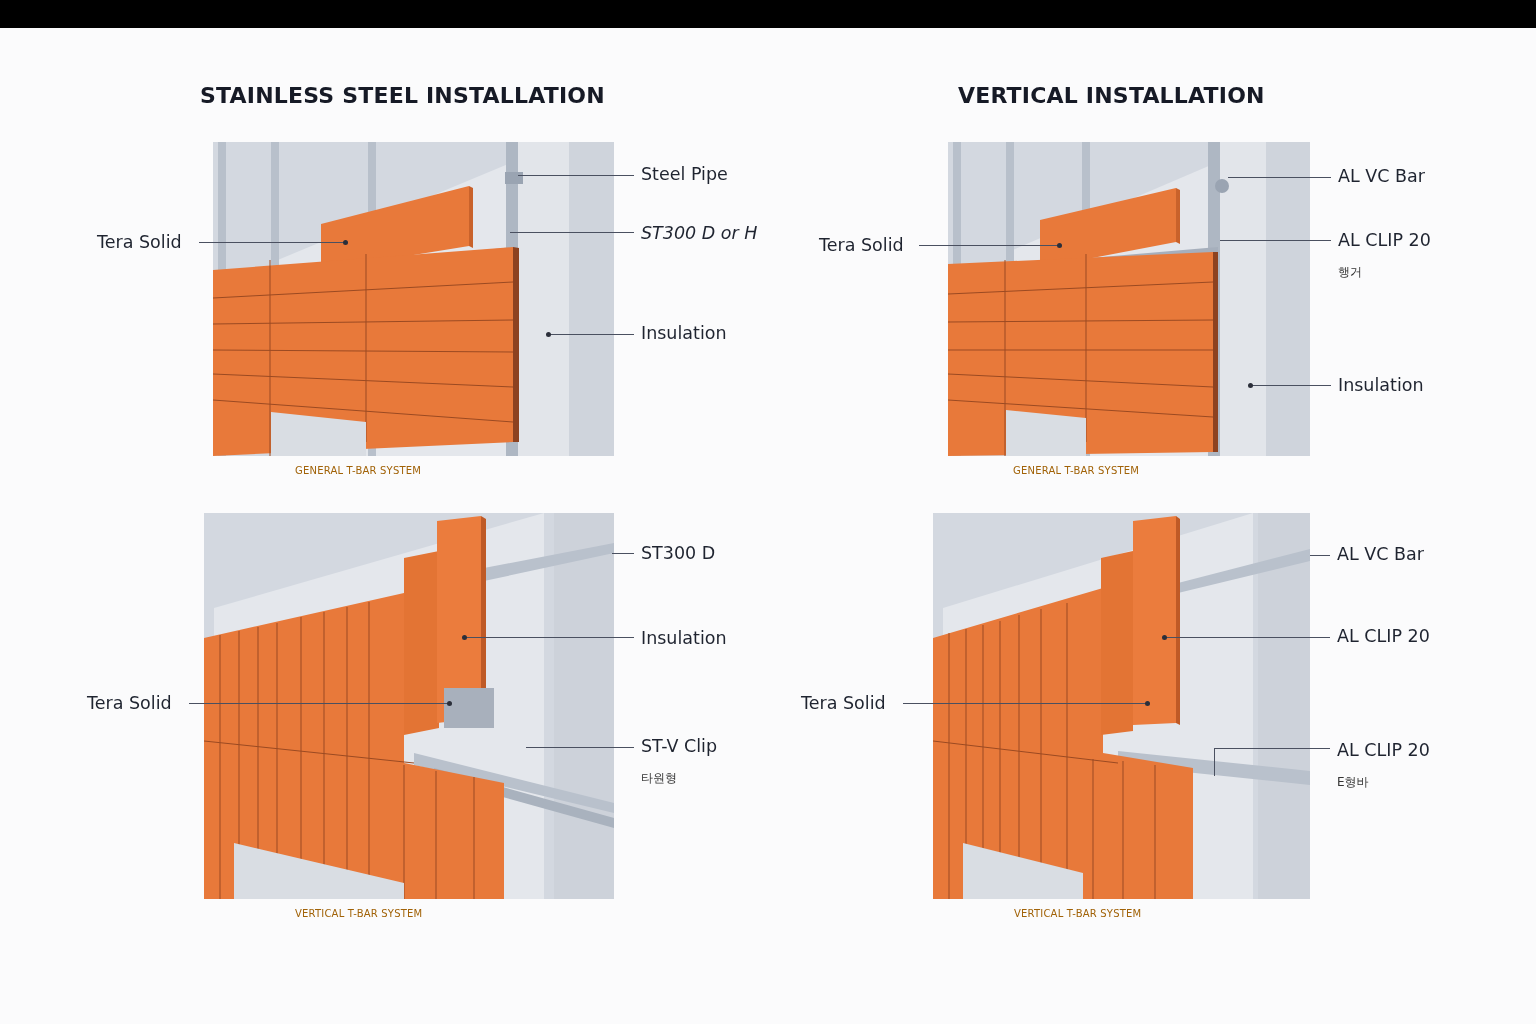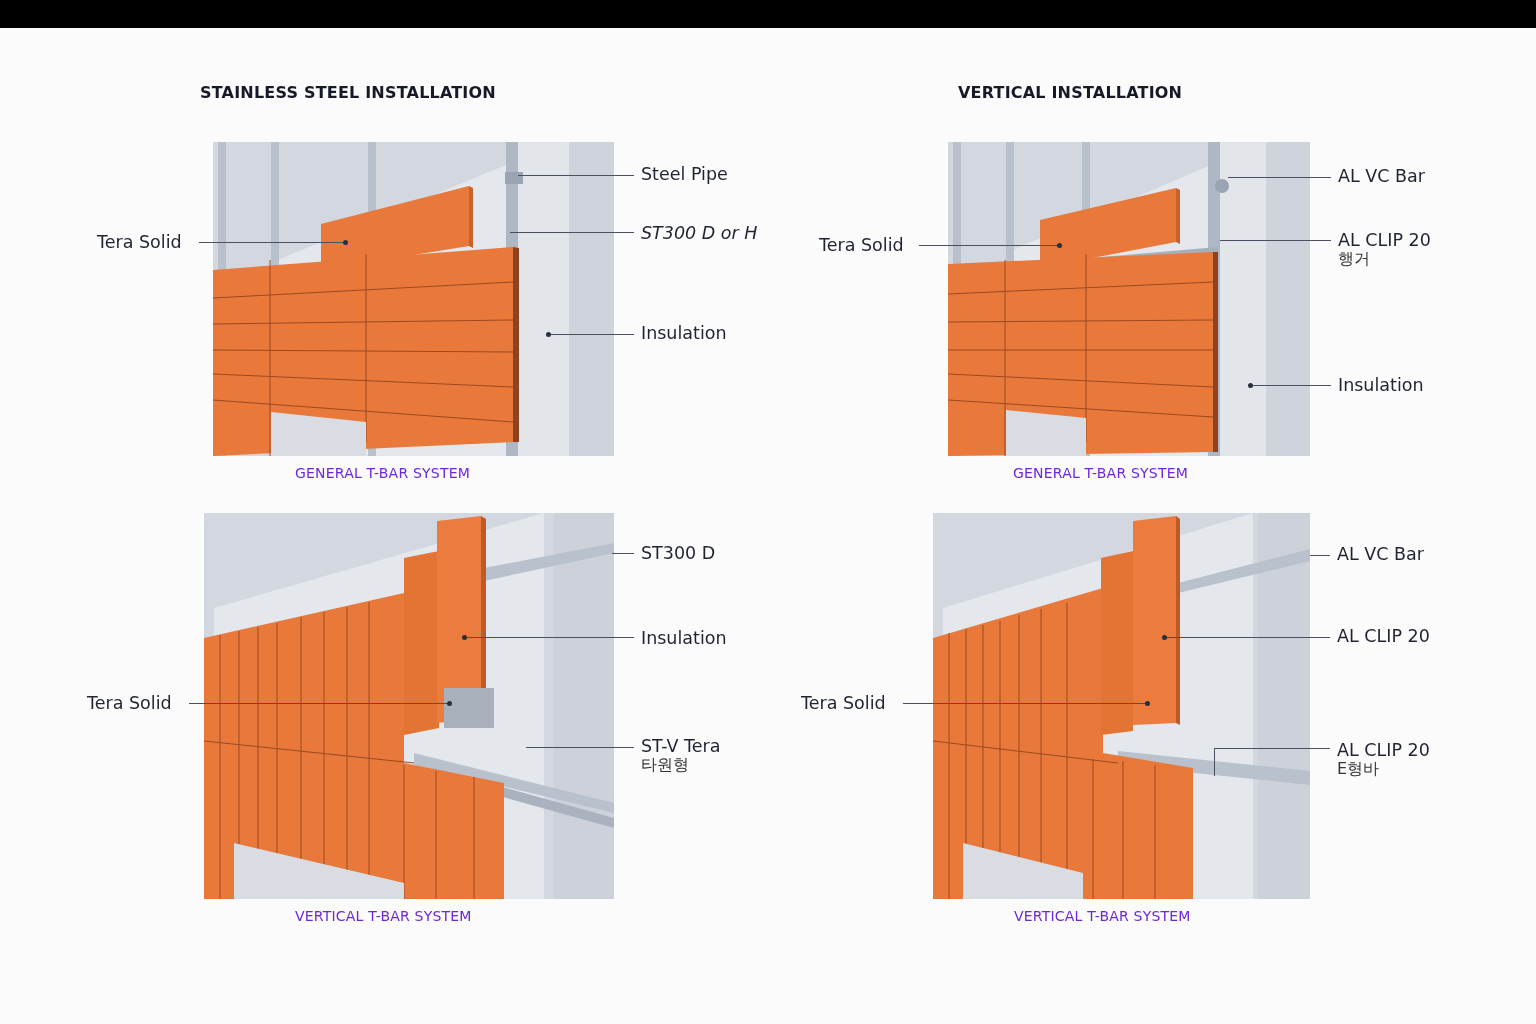--- a/index.html
+++ b/index.html
@@ -1,22 +1,22 @@
 <!DOCTYPE html>
 <html><head>
 <meta charset="utf-8">
 <style>
   html, body { margin:0; padding:0; }
   body { width:1536px; height:1024px; background:#fbfbfc; position:relative; overflow:hidden;
          font-family:"DejaVu Sans", sans-serif; color:#1d2230; }
   .topbar { position:absolute; left:0; top:0; width:1536px; height:28px; background:#000; }
-  .title { position:absolute; font-weight:bold; font-size:16px; letter-spacing:0.2px; color:#161a26; white-space:nowrap;text-align:center; }
-  .caption { position:absolute; font-size:14px; color:#6d28d9; white-space:nowrap; letter-spacing:0.2px; }
+  .title { position:absolute; font-weight:bold; font-size:22px; letter-spacing:0.2px; color:#161a26; white-space:nowrap;text-align:center; }
+  .caption { position:absolute; font-size:10px; color:#a16207; white-space:nowrap; letter-spacing:0.2px; }
   .label { position:absolute; font-size:17.5px; color:#1f2430; white-space:nowrap; line-height:20px; }
-  .sublabel { display:block; font-size:16px; line-height:13px; margin-top:2px; color:#333; }
+  .sublabel { display:block; font-size:12px; line-height:13px; margin-top:16px; color:#333; }
   .line { position:absolute; height:1px; background:#4a5060; }
   .vline { position:absolute; width:1px; background:#4a5060; }
   .dot { position:absolute; width:5px; height:5px; border-radius:50%; background:#2b2f3a; }
   .panel { position:absolute; overflow:hidden; background:#d7dbe2; }
   .panel svg { display:block; }
 </style>
 </head>
 <body>
 
 <div class="topbar"></div>
@@ -108,21 +108,21 @@
 <div class="label" style="left:87px; top:693px;">Tera Solid</div>
 <div class="line" style="left:189px; top:703px; width:260px;"></div>
 <div class="dot" style="left:447px; top:701px;"></div>
 
 <div class="label" style="left:641px; top:543px;">ST300 D</div>
 <div class="line" style="left:612px; top:553px; width:22px;"></div>
 <div class="label" style="left:641px; top:628px;">Insulation</div>
 <div class="line" style="left:466px; top:637px; width:168px;"></div>
 <div class="dot" style="left:462px; top:635px;"></div>
 <div class="label" style="left:641px; top:736px;">
-  <span>ST-V Tera</span>
+  <span>ST-V Clip</span>
   <span class="sublabel">타원형</span>
 </div>
 <div class="line" style="left:526px; top:747px; width:108px;"></div>
 
 <div class="caption" style="left:295px; top:908px;">VERTICAL T-BAR SYSTEM</div>
 
 <div class="panel" style="left:948px; top:142px; width:362px; height:314px;">
   <svg width="362" height="314" viewBox="0 0 362 314">
     <rect width="362" height="314" fill="#d3d8e0"></rect>
     <polygon points="60,110 270,20 270,314 60,314" fill="#e4e7ec"></polygon>

